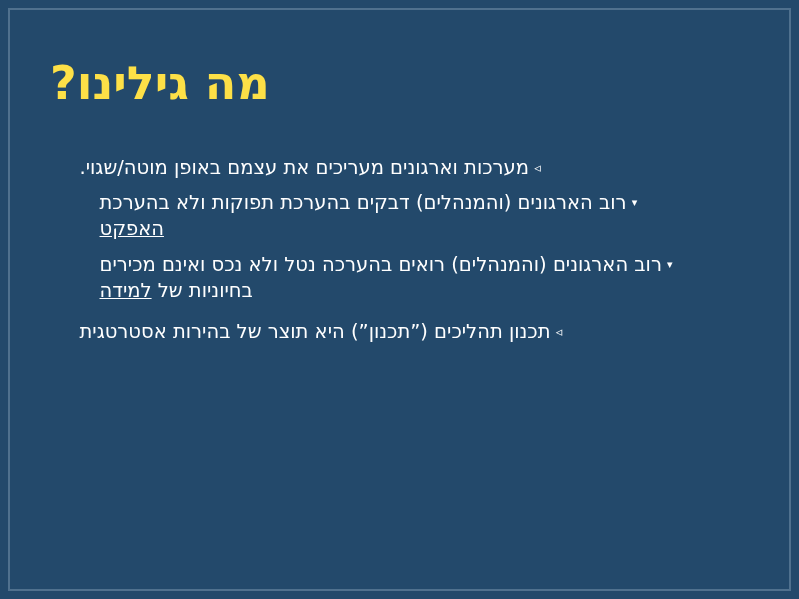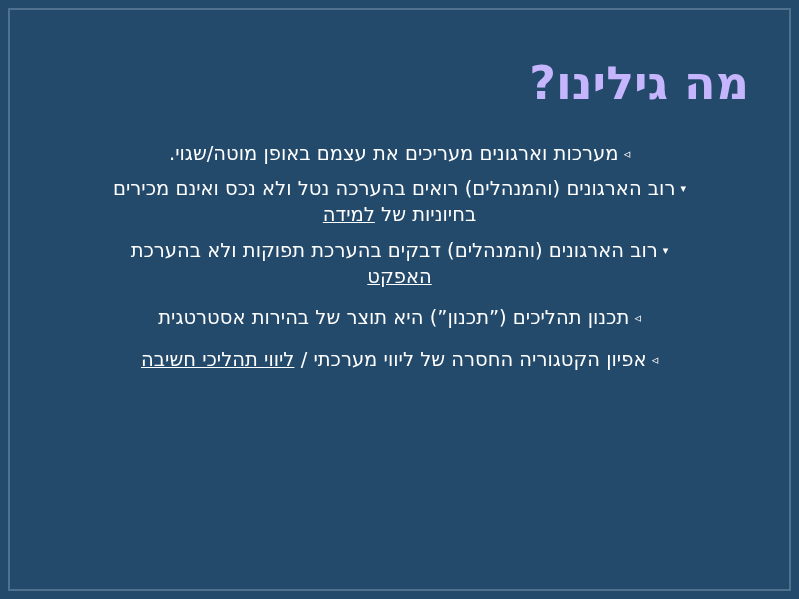--- a/index.html
+++ b/index.html
@@ -33,32 +33,32 @@
   }
   .slide-inner {
     position: relative;
     width: 100%;
     height: 100%;
     box-sizing: border-box;
     padding: 48px 40px 10px 40px;
     direction: rtl;
   }
   .slide-title {
-    text-align: right;
-    color: #c4b5fd;
+    text-align: left;
+    color: #fde047;
     font-size: 46px;
     font-weight: bold;
     letter-spacing: 0px;
     line-height: 1.1;
-    margin: 0 0 32px 0;
+    margin: 0 0 46px 0;
     direction: rtl;
   }
   .bullets {
     direction: rtl;
-    text-align: center;
+    text-align: left;
     color: #ffffff;
   }
   .bullet {
     display: block;
     margin: 0 auto 10px auto;
     line-height: 1.32;
     color: #ffffff;
   }
   .bullet.lvl1 {
     font-size: 19.5px;
@@ -92,34 +92,31 @@
 
     <h1 class="slide-title">מה גילינו?</h1>
 
     <div class="bullets">
 
       <div class="bullet lvl1">
         <span class="marker">◃</span><span>מערכות וארגונים מעריכים את עצמם באופן מוטה/שגוי.</span>
       </div>
 
       <div class="bullet lvl2">
-        <span class="marker tri">▾</span><span>רוב הארגונים (והמנהלים) רואים בהערכה נטל ולא נכס ואינם מכירים בחיוניות של </span><span class="u">למידה</span>
+        <span class="marker tri">▾</span><span>רוב הארגונים (והמנהלים) דבקים בהערכת תפוקות ולא בהערכת </span><span class="u">האפקט</span>
       </div>
 
       <div class="bullet lvl2">
-        <span class="marker tri">▾</span><span>רוב הארגונים (והמנהלים) דבקים בהערכת תפוקות ולא בהערכת </span><span class="u">האפקט</span>
+        <span class="marker tri">▾</span><span>רוב הארגונים (והמנהלים) רואים בהערכה נטל ולא נכס ואינם מכירים בחיוניות של </span><span class="u">למידה</span>
       </div>
 
       <div class="spacer-sm"></div>
 
       <div class="bullet lvl1">
         <span class="marker">◃</span><span>תכנון תהליכים (”תכנון”) היא תוצר של בהירות אסטרטגית</span>
       </div>
 
       <div class="spacer-sm"></div>
 
-      <div class="bullet lvl1">
-        <span class="marker">◃</span><span>אפיון הקטגוריה החסרה של ליווי מערכתי / </span><span class="u">ליווי תהליכי חשיבה</span>
-      </div>
 
     </div>
   </div>
 </div>
 
 </body></html>

